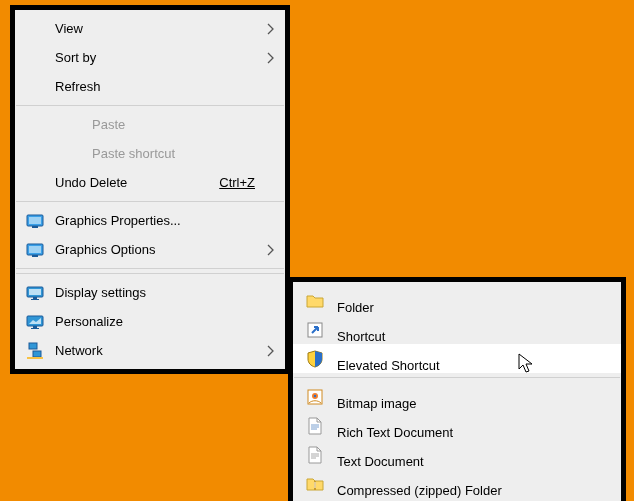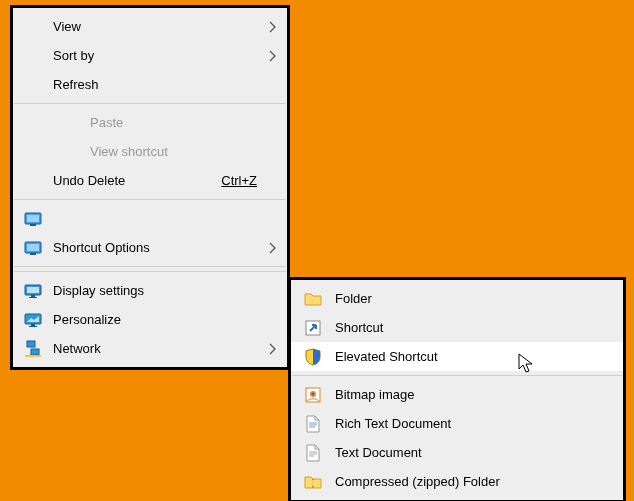--- a/index.html
+++ b/index.html
@@ -1,20 +1,20 @@
 <!DOCTYPE html>
 <html><head>
 <meta charset="utf-8">
 <style>
   html,body{margin:0;padding:0;width:634px;height:501px;background:#f28b00;font-family:"Segoe UI",Arial,sans-serif;font-size:13px;color:#000;overflow:hidden;}
-  .menu{position:absolute;background:#eeeeee;border:3px solid #000000;box-sizing:border-box;}
+  .menu{position:absolute;background:#eeeeee;border:5px solid #000000;box-sizing:border-box;}
   .m1{left:10px;top:5px;width:280px;}
   .m2{left:288px;top:277px;width:338px;}
   .item{display:flex;align-items:center;height:29px;padding:0 30px 0 40px;position:relative;cursor:default;}
-  .m2 .item{padding-left:44px;padding-right:20px;}
+  .m2 .item{padding-left:44px;padding-right:20px;align-items:flex-end;}
   .item.hover{background:#ffffff;}
   .item.disabled{color:#999;margin-left:37px;}
   .label{flex:1;white-space:nowrap;}
   .shortcut{color:#000;margin-left:4px;text-decoration:underline;}
   .sep{height:1px;background:#d0d0d0;margin:4px 1px;}
   .arrow{position:absolute;right:10px;top:50%;transform:translateY(-50%);}
   .arrow svg{display:block;}
   .ico{position:absolute;left:10px;top:50%;transform:translateY(-50%);width:20px;height:20px;display:flex;align-items:center;justify-content:center;}
   .m2 .ico{left:12px;}
   .cursor{position:absolute;left:518px;top:353px;pointer-events:none;}
@@ -48,49 +48,50 @@
     <span class="label">Refresh</span>
   </div>
 
   <div class="sep"></div>
 
   <div class="item disabled">
     <span class="label">Paste</span>
   </div>
 
   <div class="item disabled">
-    <span class="label">View shortcut</span>
+    <span class="label">Paste shortcut</span>
   </div>
 
   <div class="item">
     <span class="label">Undo Delete</span>
     <span class="shortcut">Ctrl+Z</span>
   </div>
 
   <div class="sep"></div>
 
   <div class="item">
     <span class="ico">
       <svg width="18" height="18" viewBox="0 0 18 18">
           <rect x="1" y="3" width="16" height="11" rx="1" fill="#3aa0e8" stroke="#1a5a99"></rect>
           <rect x="3" y="5" width="12" height="7" fill="#9ed2f4"></rect>
           <rect x="6" y="14" width="6" height="2" fill="#1a5a99"></rect>
         </svg>
     </span>
+    <span class="label">Graphics Properties...</span>
   </div>
 
   <div class="item">
     <span class="ico">
       <svg width="18" height="18" viewBox="0 0 18 18">
           <rect x="1" y="3" width="16" height="11" rx="1" fill="#3aa0e8" stroke="#1a5a99"></rect>
           <rect x="3" y="5" width="12" height="7" fill="#9ed2f4"></rect>
           <rect x="6" y="14" width="6" height="2" fill="#1a5a99"></rect>
         </svg>
     </span>
-    <span class="label">Shortcut Options</span>
+    <span class="label">Graphics Options</span>
     <span class="arrow">
       <svg width="8" height="12" viewBox="0 0 8 12">
           <path d="M1 1 L6 6 L1 11" fill="none" stroke="#555" stroke-width="1.3"></path>
         </svg>
     </span>
   </div>
 
   <div class="sep"></div>
 
 

